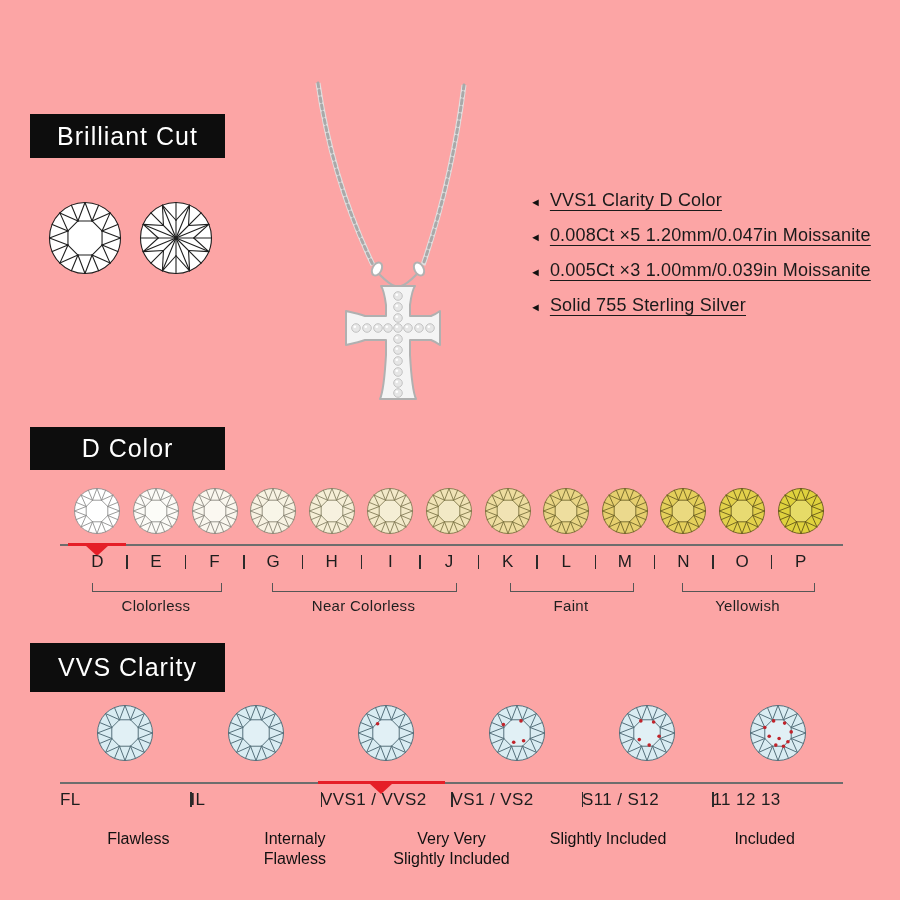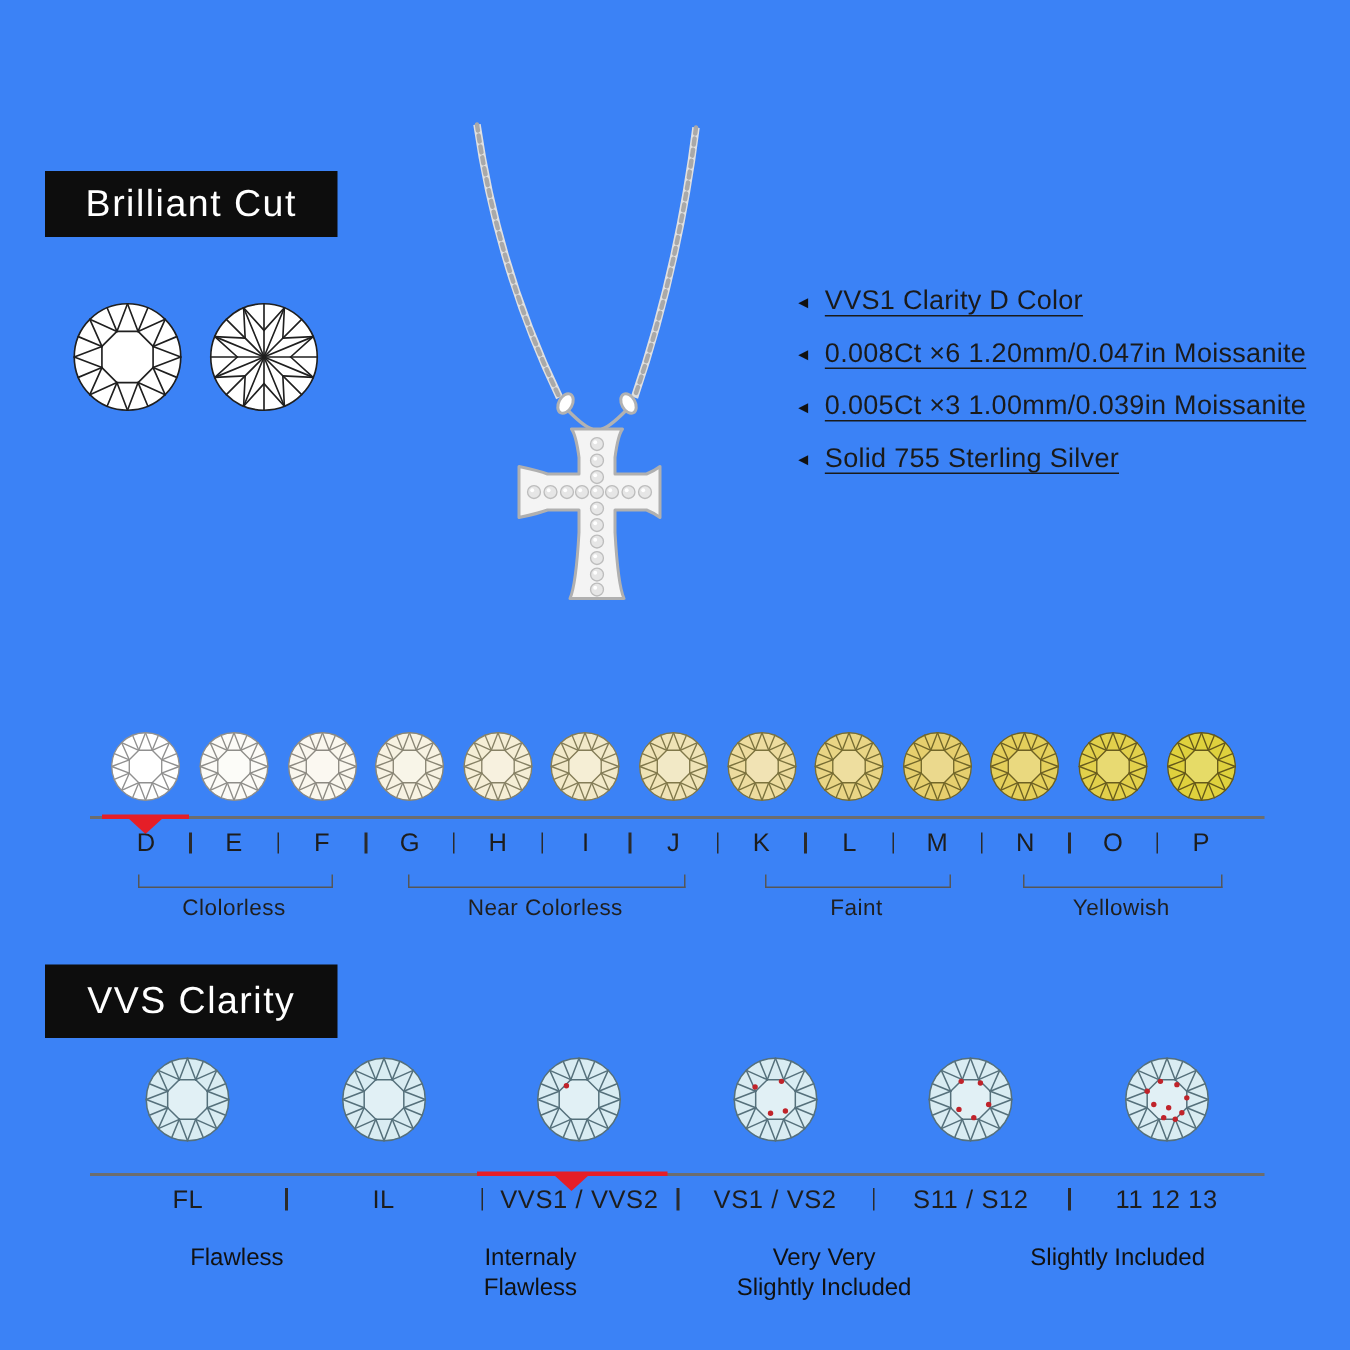--- a/index.html
+++ b/index.html
@@ -1,16 +1,16 @@
 <!DOCTYPE html>
 <html><head>
 <meta charset="utf-8">
 <style>
   html,body{margin:0;padding:0;background:#fff;}
-  .canvas{position:relative;width:900px;height:900px;background:#3b82f6;overflow:hidden;
+  .canvas{position:relative;width:900px;height:900px;background:#fca5a5;overflow:hidden;
           font-family:"Liberation Sans",sans-serif;color:#1a1a1a;}
 
   
   .label-box{position:absolute;background:#0d0d0d;color:#fff;display:flex;align-items:center;
              justify-content:center;font-size:25px;font-weight:300;letter-spacing:1px;}
   #cut-label{left:30px;top:114px;width:195px;height:44px;}
   #dcolor-label{left:30px;top:427px;width:195px;height:43px;}
   #clarity-label{left:30px;top:643px;width:195px;height:49px;}
 
   
@@ -37,21 +37,21 @@
   #letters-row{position:absolute;left:68px;top:551px;width:762px;display:flex;}
   .lcell{flex:1;position:relative;text-align:center;font-size:17px;height:22px;line-height:22px;color:#1d1d1d;}
   .lcell:not(:last-child)::after{content:"";position:absolute;right:-1px;top:4px;width:1.5px;height:14px;background:#2b2b2b;}
 
   .cat-bracket{position:absolute;top:583px;height:8px;
                border-left:1.2px solid #565656;border-right:1.2px solid #565656;border-bottom:1.2px solid #565656;}
   .cat-label{position:absolute;top:597px;transform:translateX(-50%);font-size:15px;letter-spacing:.3px;
              color:#1f1f1f;white-space:nowrap;}
 
   #grades-row{position:absolute;left:60px;top:789px;width:783px;display:flex;}
-  .gcell{flex:1;position:relative;text-align:center;font-size:17px;height:22px;line-height:22px;
+  .gcell{flex:1;position:relative;text-align:left;font-size:17px;height:22px;line-height:22px;
          letter-spacing:.4px;color:#1d1d1d;white-space:nowrap;}
   .gcell:not(:last-child)::after{content:"";position:absolute;right:-1px;top:3px;width:1.5px;height:15px;background:#2b2b2b;}
 
   #desc-row{position:absolute;left:60px;top:829px;width:783px;display:flex;}
   .dcell{flex:1;text-align:center;font-size:16px;line-height:20px;color:#111;}
 
   
   .marker-line{position:absolute;height:3px;background:#e51e27;}
   .marker-tri{position:absolute;width:0;height:0;border-left:12px solid transparent;
               border-right:12px solid transparent;border-top:11px solid #e51e27;}
@@ -185,32 +185,33 @@
         <circle cx="148.8" cy="271.8" r="1.3" fill="#ffffff"></circle>
       </svg></div>
 
   <ul class="specs" id="specs-list">
       <li class="spec-item">
         <span class="spec-bullet">◄</span>
         <span class="spec-text">VVS1 Clarity D Color</span>
       </li>
       <li class="spec-item">
         <span class="spec-bullet">◄</span>
-        <span class="spec-text">0.008Ct ×6 1.20mm/0.047in Moissanite</span>
+        <span class="spec-text">0.008Ct ×5 1.20mm/0.047in Moissanite</span>
       </li>
       <li class="spec-item">
         <span class="spec-bullet">◄</span>
         <span class="spec-text">0.005Ct ×3 1.00mm/0.039in Moissanite</span>
       </li>
       <li class="spec-item">
         <span class="spec-bullet">◄</span>
         <span class="spec-text">Solid 755 Sterling Silver</span>
       </li>
     </ul>
 
+  <div class="label-box" id="dcolor-label">D Color</div>
 
   <div class="gem-row" id="color-gems">
       <div class="gem-cell">
         <svg width="48" height="48" viewBox="0 0 48 48">
           <circle cx="24" cy="24" r="22.5" fill="#ffffff" stroke="#909090" stroke-width="0.9"></circle>
           <polygon points="34.81,28.48 28.48,34.81 19.52,34.81 13.19,28.48 13.19,19.52 19.52,13.19 28.48,13.19 34.81,19.52" fill="rgba(255,255,255,0.22)"></polygon>
           <line x1="34.81" y1="28.48" x2="28.48" y2="34.81" stroke="#909090" stroke-width="0.9" stroke-linecap="round"></line>
           <line x1="34.81" y1="28.48" x2="44.79" y2="32.61" stroke="#909090" stroke-width="0.9" stroke-linecap="round"></line>
           <line x1="34.81" y1="28.48" x2="46.5" y2="24" stroke="#909090" stroke-width="0.9" stroke-linecap="round"></line>
           <line x1="34.81" y1="28.48" x2="39.91" y2="39.91" stroke="#909090" stroke-width="0.9" stroke-linecap="round"></line>
@@ -1004,14 +1005,17 @@
         <div>Internaly</div>
         <div>Flawless</div>
       </div>
       <div class="dcell">
         <div>Very Very</div>
         <div>Slightly Included</div>
       </div>
       <div class="dcell">
         <div>Slightly Included</div>
       </div>
+      <div class="dcell">
+        <div>Included</div>
+      </div>
     </div>
 </div>
 
 </body></html>

